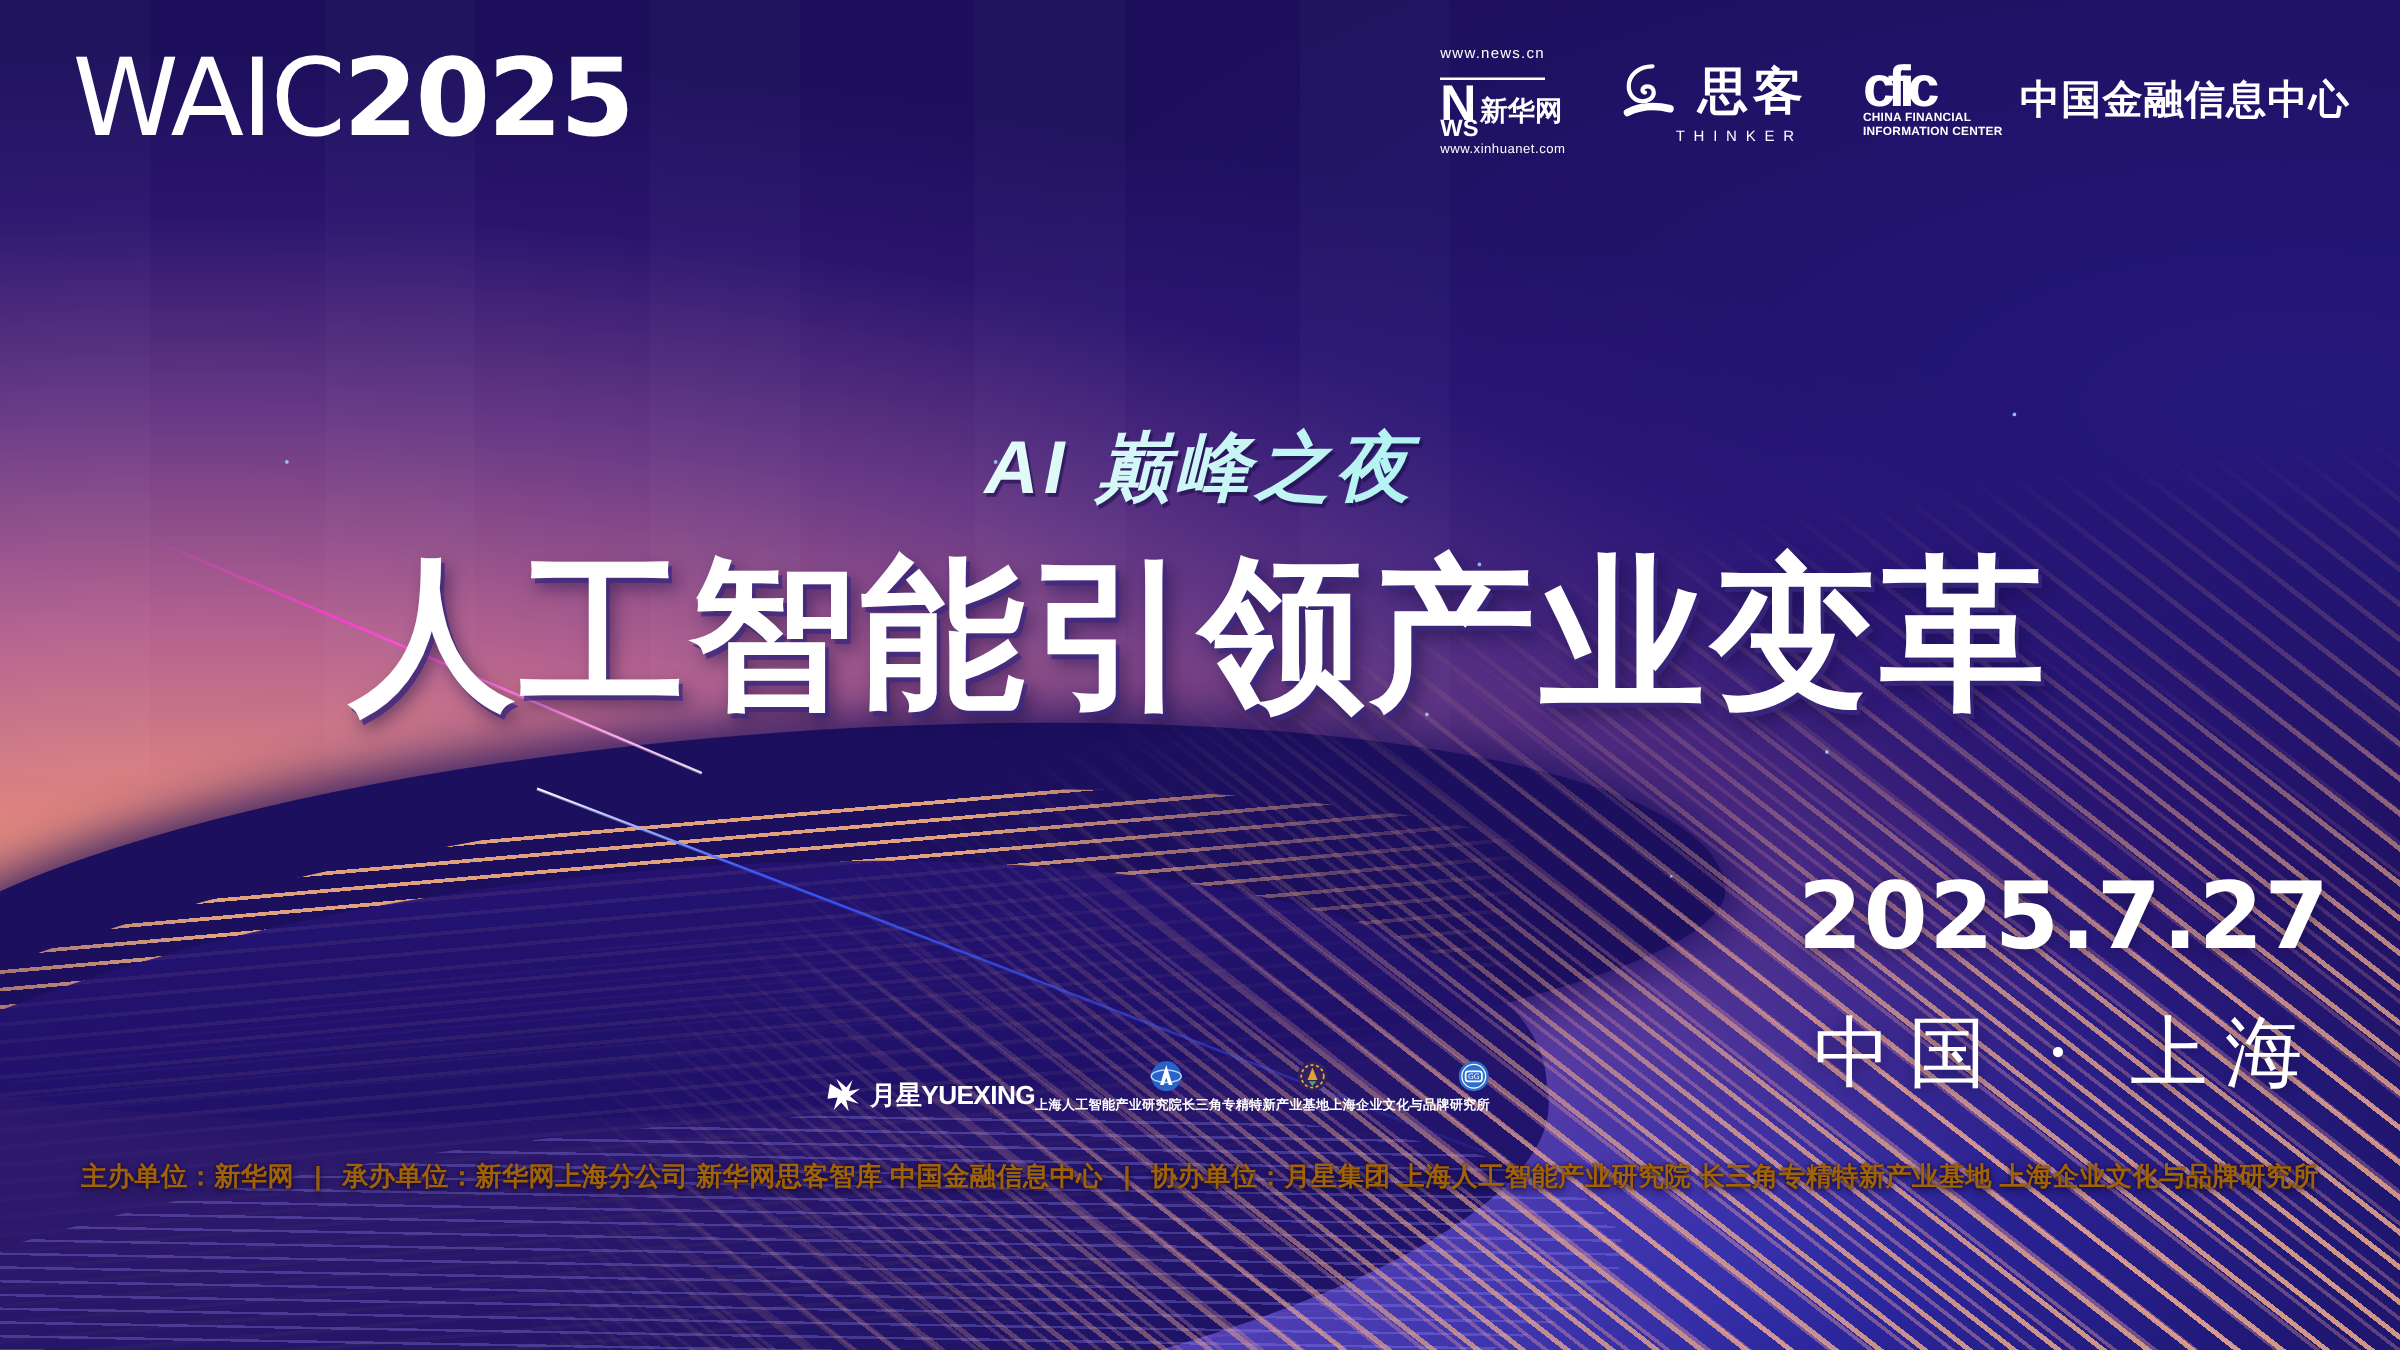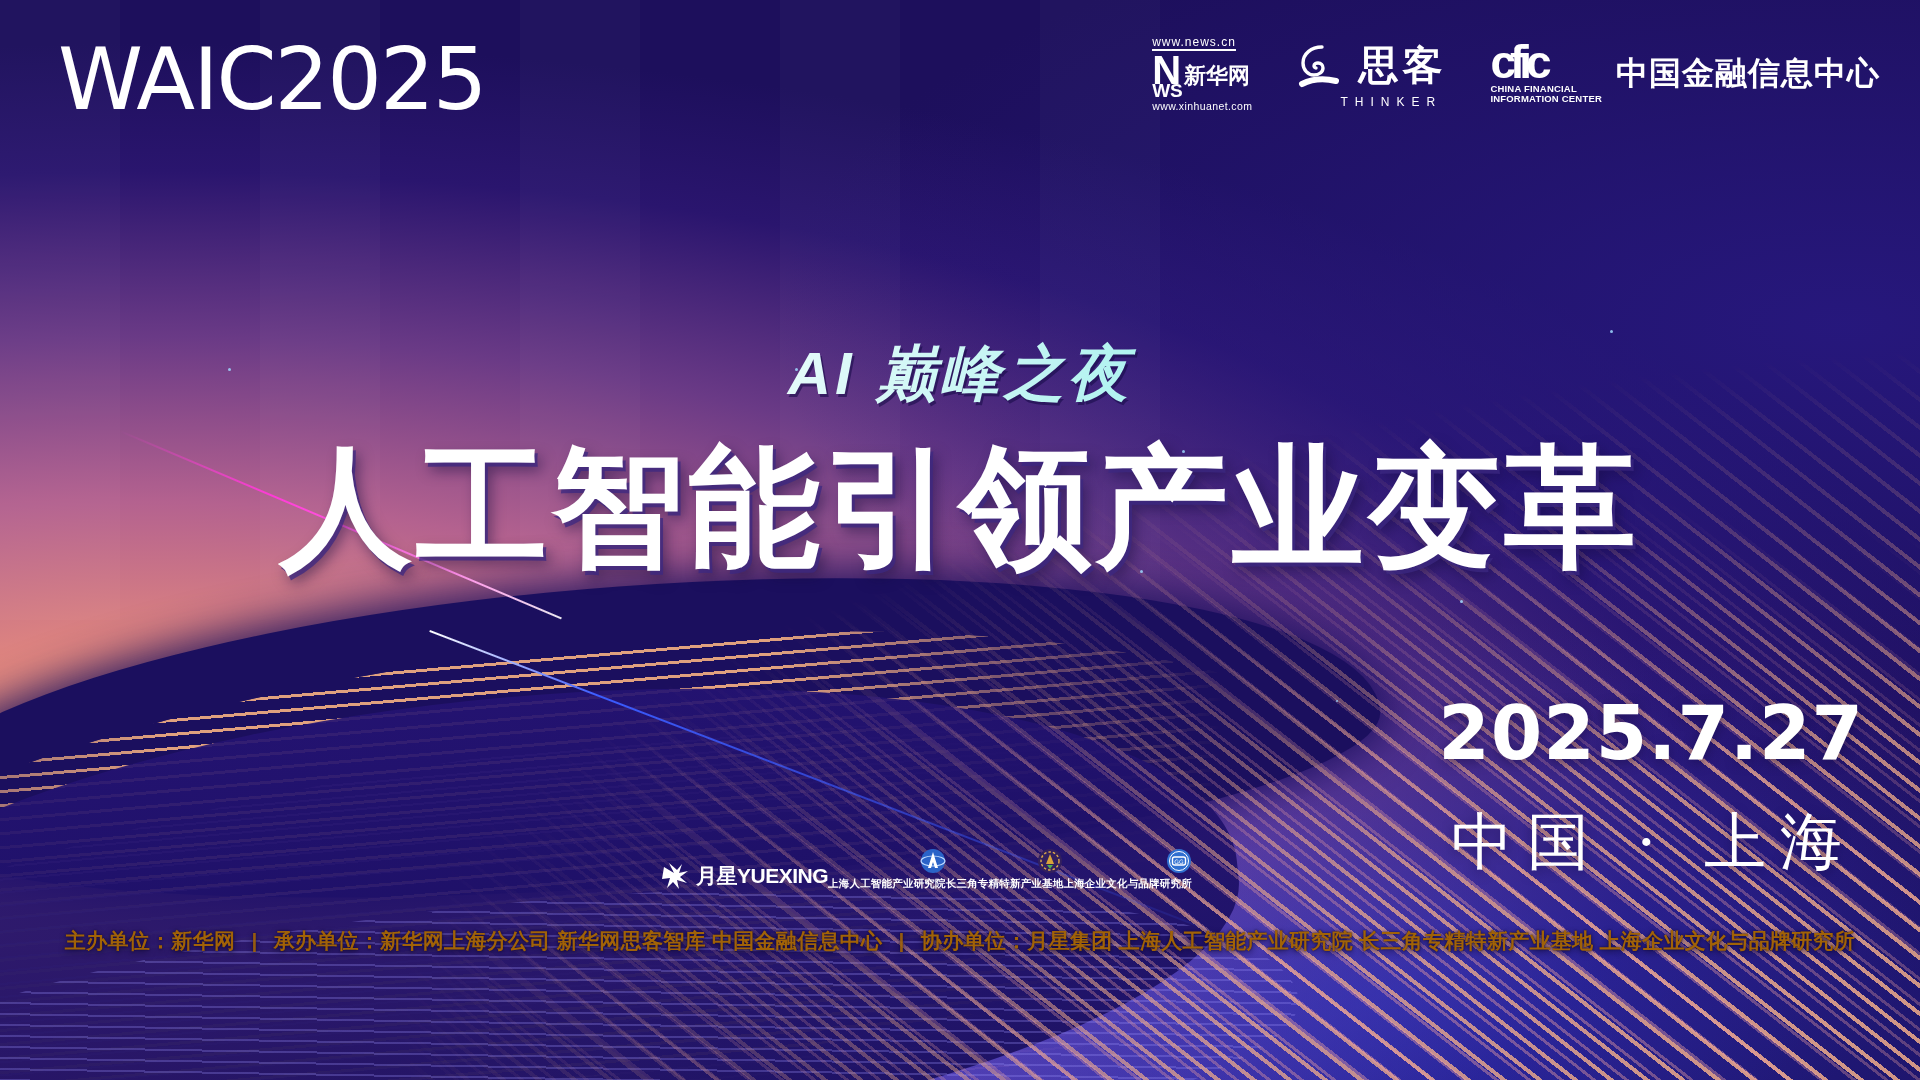--- a/index.html
+++ b/index.html
@@ -128,28 +128,28 @@
   }
 
   
   .header{position:absolute; left:0; top:0; width:1920px; height:150px;}
   .waic{
     position:absolute; left:58px; top:36px;
     color:#fff; font-size:86px; font-weight:400; letter-spacing:-2px;
     font-family:"DejaVu Sans","Liberation Sans",sans-serif;
     line-height:1;
   }
-  .waic .yr{font-weight:400;}
+  .waic .yr{font-weight:700;}
 
   .logos{position:absolute; right:40px; top:36px; display:flex; align-items:center; gap:44px;}
   .logo{display:flex; align-items:center; color:#fff;}
 
   
   .xinhua{flex-direction:column; align-items:flex-start; line-height:1;}
-  .xinhua .url-top{font-size:12px; letter-spacing:1px; border-bottom:2px solid #fff; padding-bottom:1px;}
+  .xinhua .url-top{font-size:12px; letter-spacing:1px; border-bottom:2px solid #fff; padding-bottom:14px;}
   .xinhua .mid{display:flex; align-items:flex-end; gap:3px; margin:2px 0;}
   .xinhua .bigN{font-size:40px; font-weight:700; line-height:.85;}
   .xinhua .cn{font-size:22px; font-weight:700; letter-spacing:0;}
   .xinhua .ws{font-size:19px; font-weight:700; margin-top:-8px;}
   .xinhua .url-bot{font-size:10.5px; letter-spacing:.4px; margin-top:1px;}
 
   
   .thinker{flex-direction:column; align-items:center;}
   .thinker .row{display:flex; align-items:center; gap:10px;}
   .thinker .swirl{width:52px;height:46px;}

